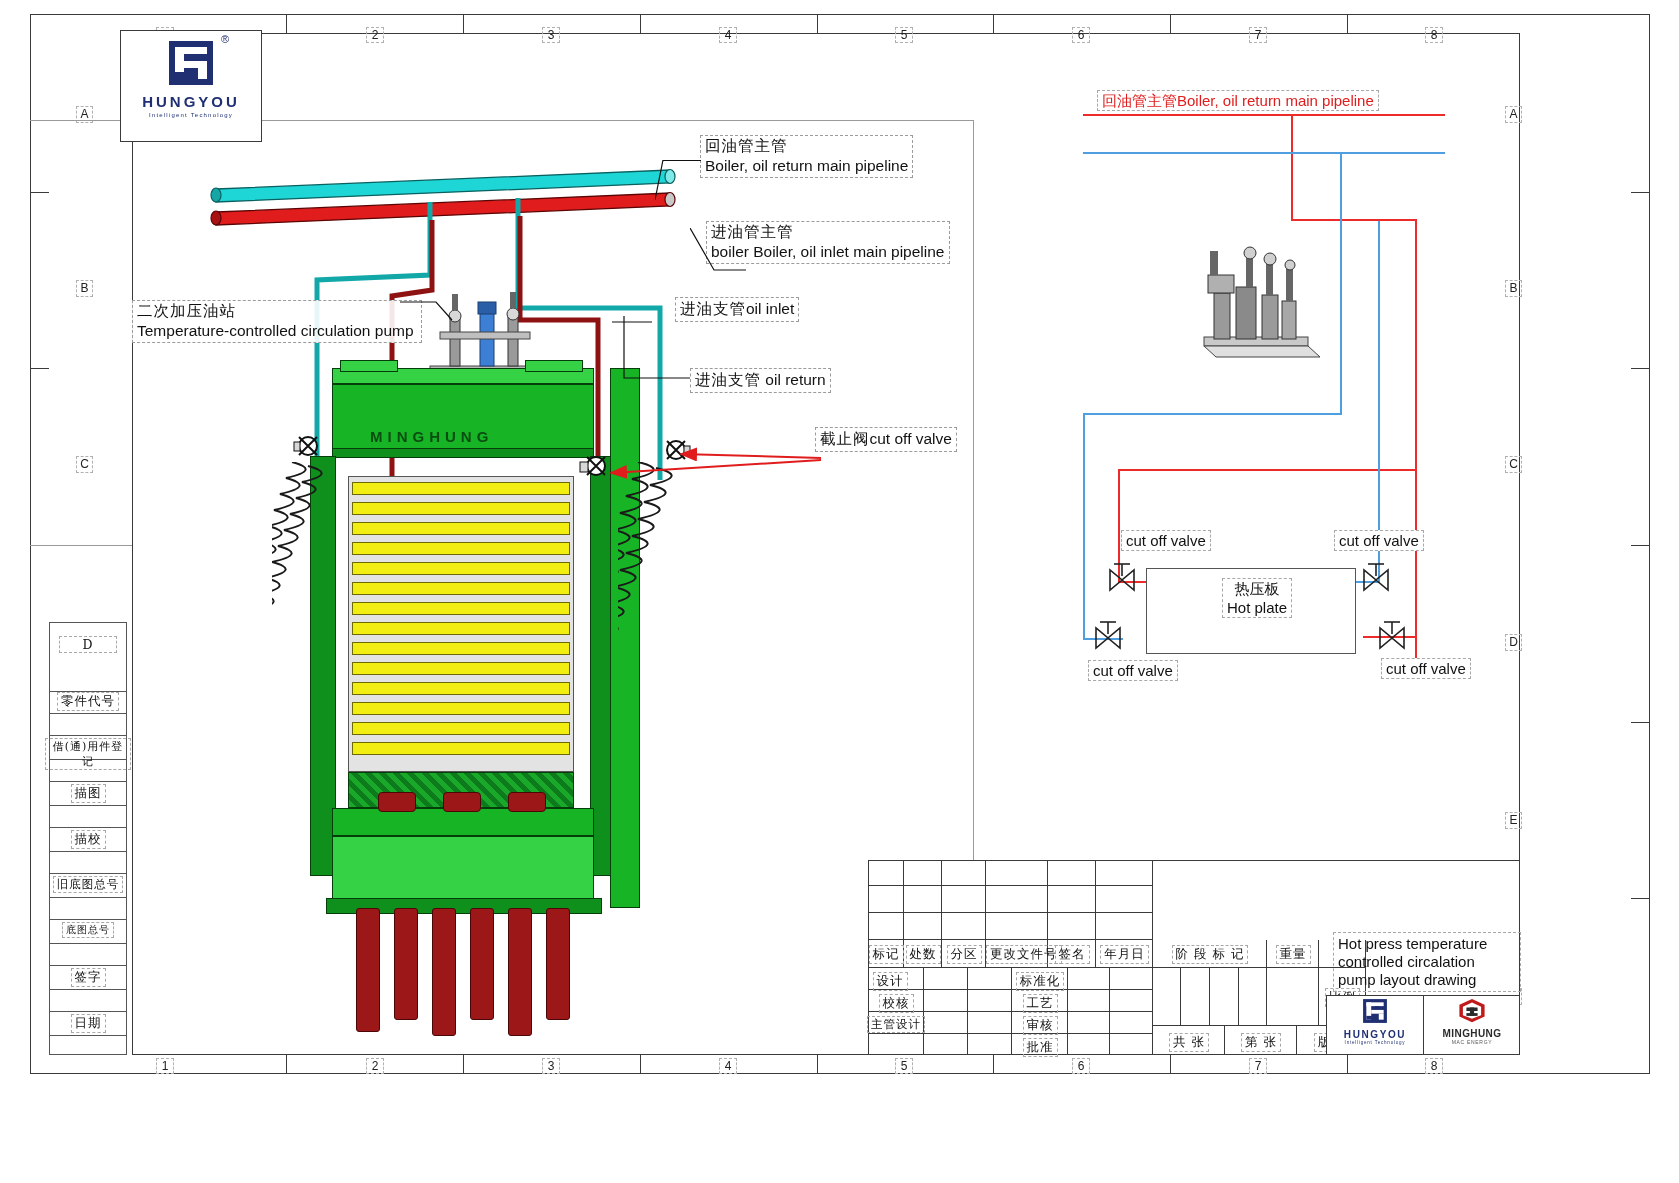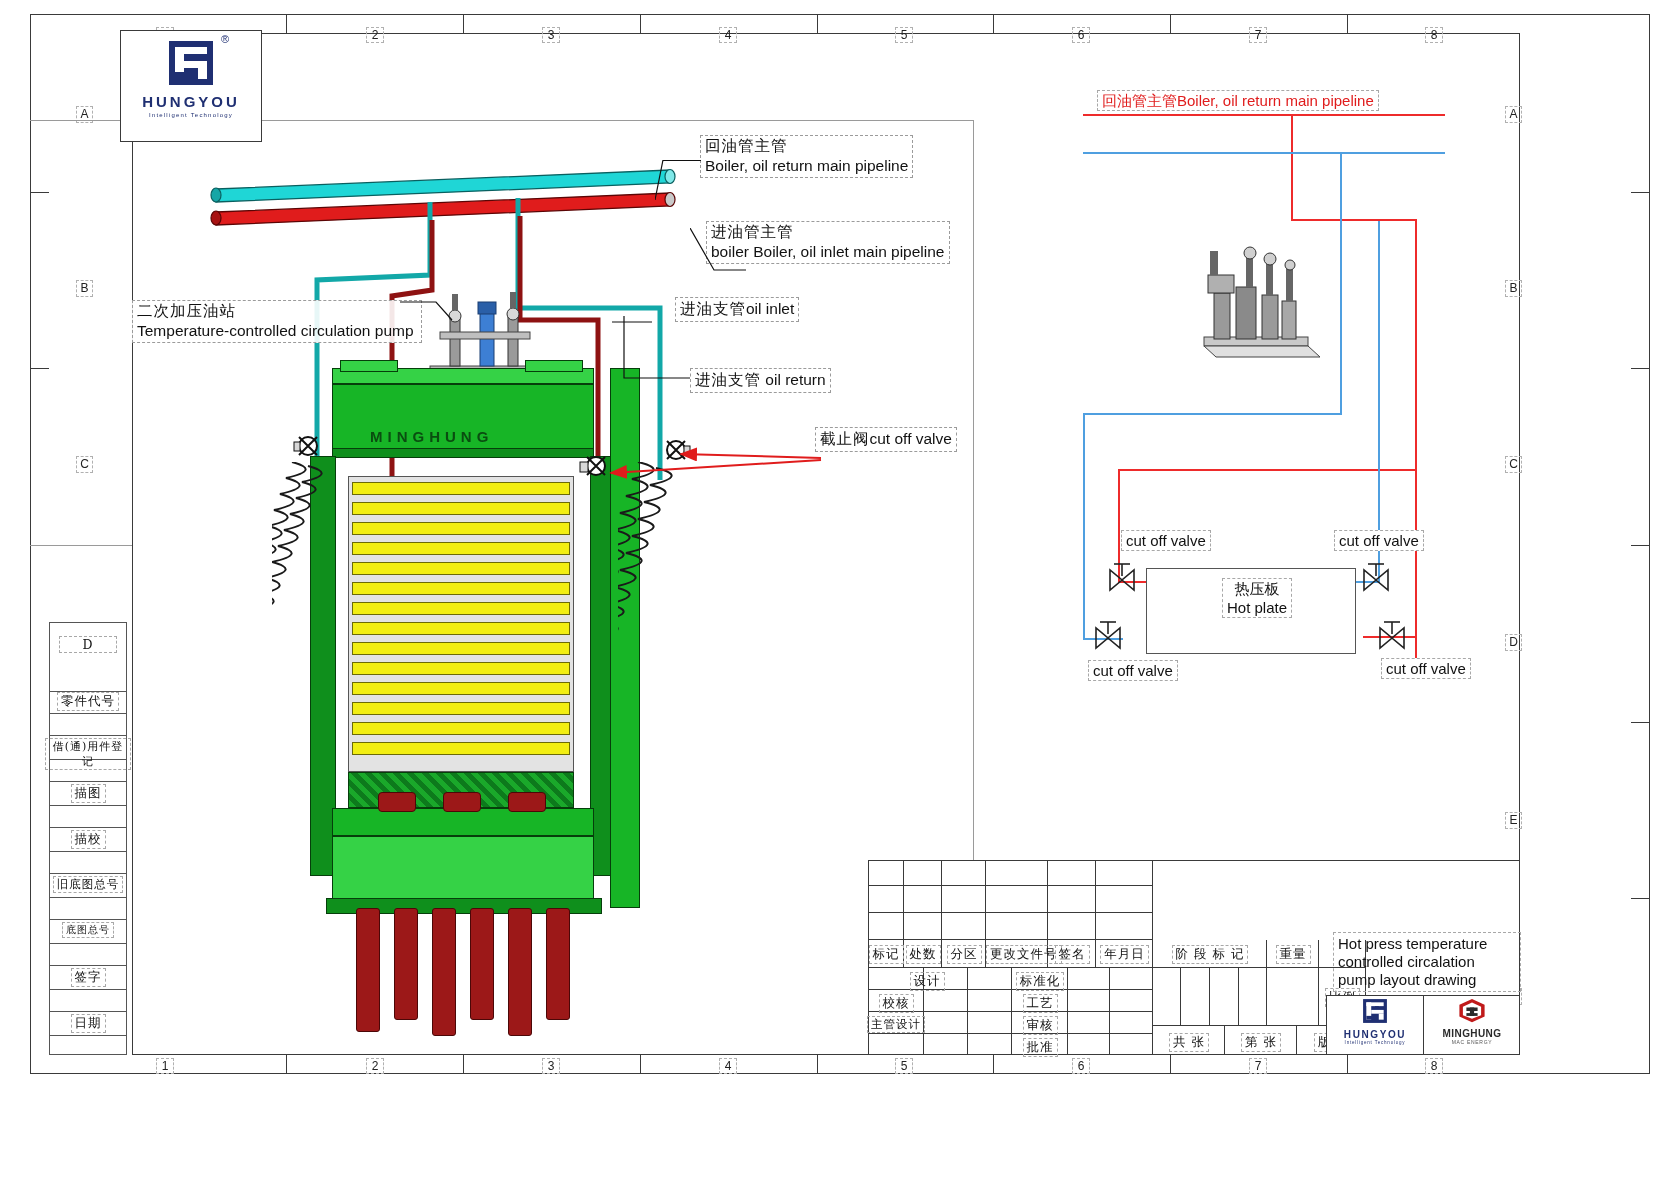--- a/index.html
+++ b/index.html
@@ -469,21 +469,21 @@
     <div class="tb-cell" style="left:144px;top:44px;width:56px;height:22px;"></div>
     <div class="tb-cell" style="left:200px;top:44px;width:42px;height:22px;"></div>
     <div class="tb-cell" style="left:242px;top:44px;width:43px;height:22px;"></div>
     <div class="tb-cell" style="left:0;top:66px;width:56px;height:21px;"></div>
     <div class="tb-cell" style="left:56px;top:66px;width:44px;height:21px;"></div>
     <div class="tb-cell" style="left:100px;top:66px;width:44px;height:21px;"></div>
     <div class="tb-cell" style="left:144px;top:66px;width:56px;height:21px;"></div>
     <div class="tb-cell" style="left:200px;top:66px;width:42px;height:21px;"></div>
     <div class="tb-cell" style="left:242px;top:66px;width:43px;height:21px;"></div>
   </div>
-  <div class="tb-txt" style="left:868px;top:972px;width:44px;margin-left:37px;"><span class="dashbox">设计</span></div>
+  <div class="tb-txt" style="left:868px;top:972px;width:44px;"><span class="dashbox">设计</span></div>
   <div class="tb-txt" style="left:1012px;top:972px;width:56px;"><span class="dashbox">标准化</span></div>
   <div class="tb-txt" style="left:868px;top:994px;width:56px;"><span class="dashbox">校核</span></div>
   <div class="tb-txt" style="left:1012px;top:994px;width:56px;"><span class="dashbox">工艺</span></div>
   <div class="tb-txt" style="left:866px;top:1016px;width:60px;font-size:11.5px;"><span class="dashbox">主管设计</span></div>
   <div class="tb-txt" style="left:1012px;top:1016px;width:56px;"><span class="dashbox">审核</span></div>
   <div class="tb-txt" style="left:1012px;top:1038px;width:56px;"><span class="dashbox">批准</span></div>
 
   <div style="position:absolute;left:1153px;top:940px;width:213px;height:115px;">
     <div class="tb-cell" style="left:0;top:0;width:114px;height:28px;"></div>
     <div class="tb-cell" style="left:114px;top:0;width:52px;height:28px;"></div>

